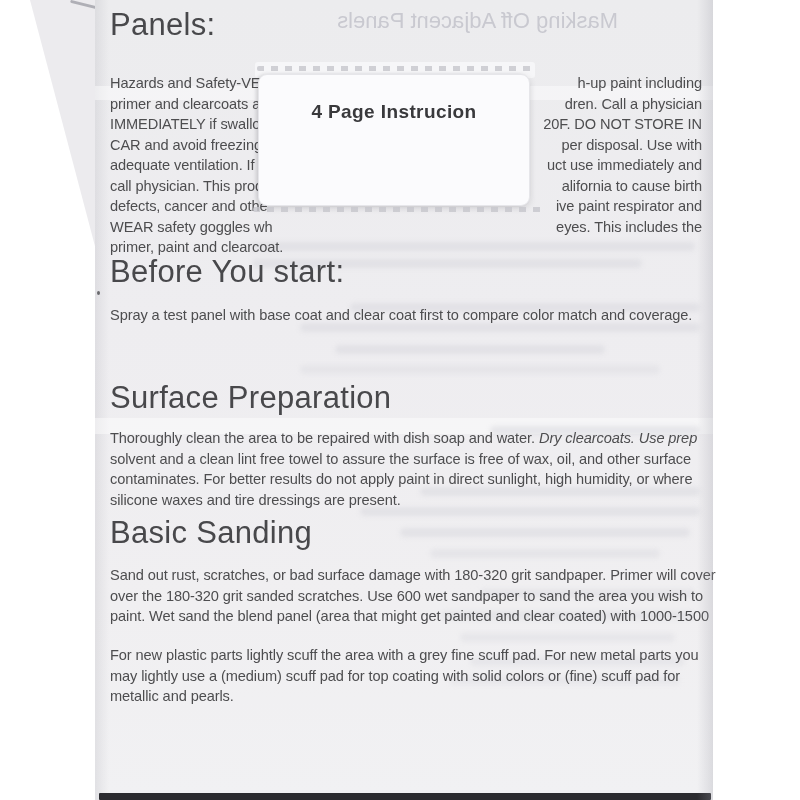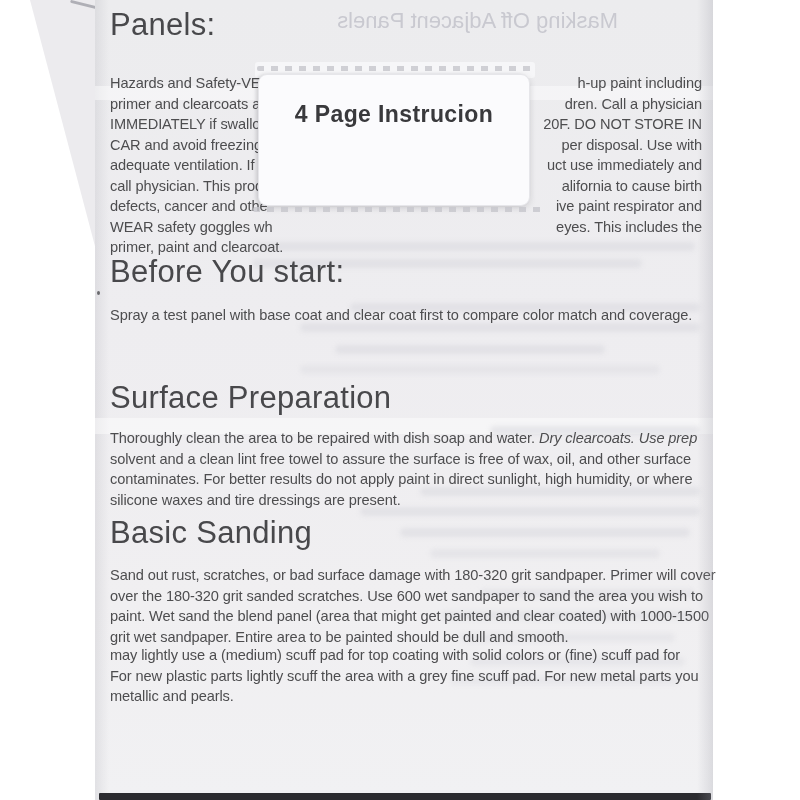--- a/index.html
+++ b/index.html
@@ -59,21 +59,21 @@
     background:repeating-linear-gradient(to right,#c6c6cc 0 7px,rgba(0,0,0,0) 7px 14px);
     opacity:.8;border-radius:2px;
   }
   .label-card{
     position:absolute;left:163px;top:74px;width:270px;height:130px;
     background:#fbfbfd;border:1px solid #e6e6ea;border-radius:9px;
     box-shadow:0 2px 6px rgba(70,70,80,.18), -2px 0 3px rgba(70,70,80,.10);
   }
   .label-line{
     position:absolute;left:0;width:100%;text-align:center;
-    font-weight:bold;font-size:23px;color:#39393c;letter-spacing:.4px;white-space:nowrap;
+    font-weight:bold;font-size:19px;color:#39393c;letter-spacing:.4px;white-space:nowrap;
   }
   .label-line.l1{top:26px;}
   .label-line.l2{top:70px;}
   .bottom-bar{
     position:absolute;left:4px;top:793px;width:612px;height:7px;
     background:#2b2b2f;border-radius:1px;
   }
 </style>
 </head>
 <body>
@@ -162,23 +162,22 @@
       <div class="bline">solvent and a clean lint free towel to assure the surface is free of wax, oil, and other surface</div>
       <div class="bline">contaminates. For better results do not apply paint in direct sunlight, high humidity, or where</div>
       <div class="bline">silicone waxes and tire dressings are present.</div>
     </div>
 
     <div class="h1" style="top:516px;">Basic Sanding</div>
     <div class="body-lines" style="top:565px;">
       <div class="bline">Sand out rust, scratches, or bad surface damage with 180-320 grit sandpaper. Primer will cover</div>
       <div class="bline">over the 180-320 grit sanded scratches. Use 600 wet sandpaper to sand the area you wish to</div>
       <div class="bline">paint. Wet sand the blend panel (area that might get painted and clear coated) with 1000-1500</div>
-      <div class="bline">grit wet sandpaper. Entire area to be painted should be dull and smooth.</div>
     </div>
     <div class="body-lines" style="top:645px;">
+      <div class="bline">For new plastic parts lightly scuff the area with a grey fine scuff pad. For new metal parts you</div>
       <div class="bline">may lightly use a (medium) scuff pad for top coating with solid colors or (fine) scuff pad for</div>
-      <div class="bline">For new plastic parts lightly scuff the area with a grey fine scuff pad. For new metal parts you</div>
       <div class="bline">metallic and pearls.</div>
     </div>
 
     <div class="bottom-bar"></div>
   </div>
 </div>
 
 </body></html>

